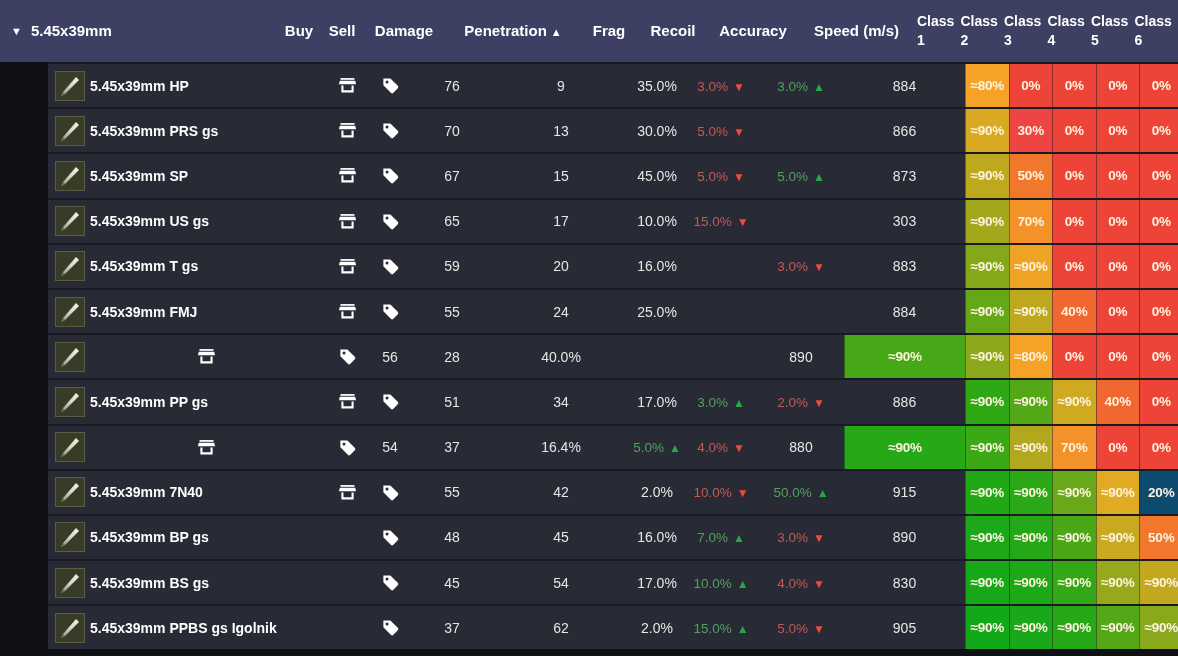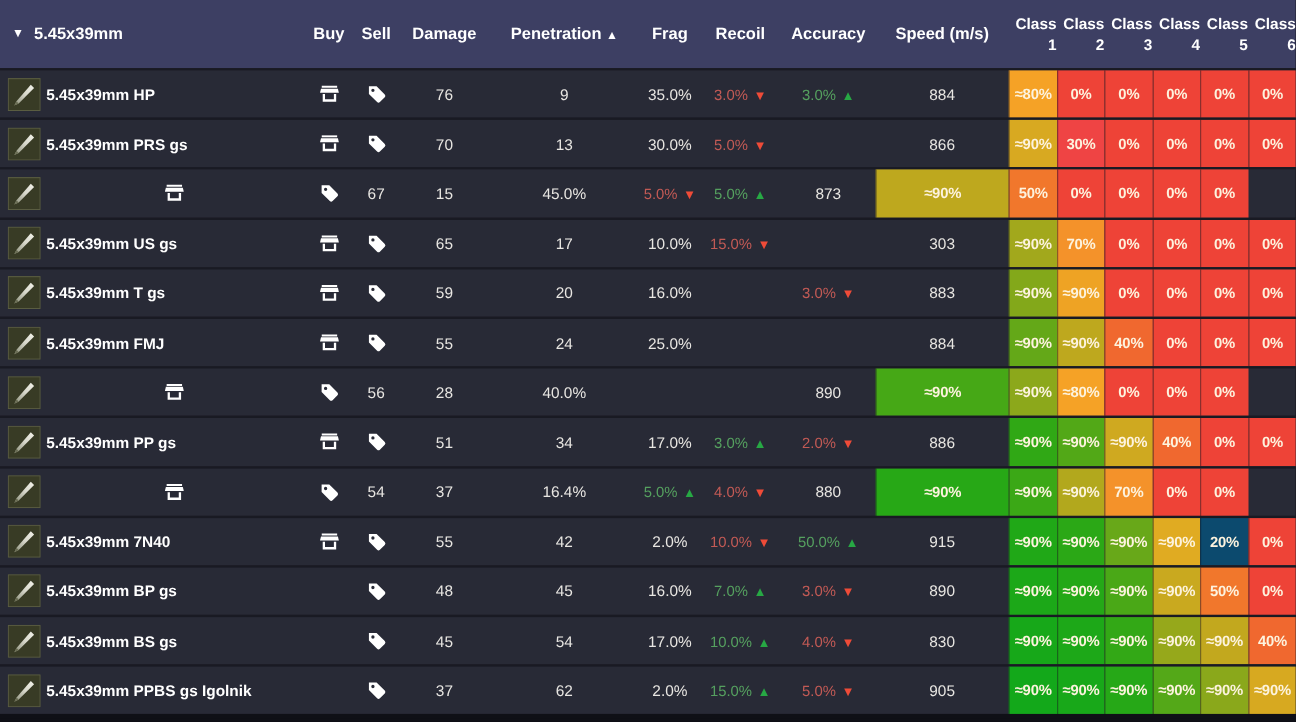--- a/index.html
+++ b/index.html
@@ -17,24 +17,24 @@
     background:#3d3f63;
     color:#ffffff;
     font-weight:bold;
     font-size:15px;
   }
   .th { text-align:center; line-height:1.15; }
   .th-title { display:flex; align-items:center; gap:9px; padding-left:11px; text-align:left; cursor:pointer; }
   .caret { font-size:11px; }
   .sort-arrow { font-size:11px; margin-left:4px; }
   .th-class { font-size:14px; line-height:1.35; }
-  .th-class div { text-align:right; }
+  .th-class div { text-align:left; }
 
   
-  .tbody { display:flex; flex-direction:column; flex:1 1 auto; }
+  .tbody { display:flex; flex-direction:column; flex:1 1 auto;padding-left:48px; }
   .row {
     flex:0 0 45.2px;
     display:grid;
     grid-template-columns:38px 240px 42px 44px 80px 138px 54px 74px 86px 121px repeat(6,43.5px);
     align-items:center;
     background:#282a36;
     border-top:2px solid #191a23;
     color:#e8e6e2;
     font-size:14px;
   }
@@ -210,20 +210,21 @@
             <stop offset="0" stop-color="#8a8d78"></stop>
                 <stop offset="0.55" stop-color="#d8d8cc"></stop>
                 <stop offset="1" stop-color="#f2f2ea"></stop>
           </linearGradient>
         </defs>
         <rect x="0.5" y="0.5" width="29" height="29" fill="#383b25" stroke="#5a5d41"></rect>
         <polygon points="6,25 8,21 21,6 24,9 10,23" fill="url(#bg)"></polygon>
         <polygon points="6,25 8,21 10,23" fill="#6b6e55"></polygon>
       </svg>
     </div>
+    <div class="cell cell-name">5.45x39mm SP</div>
     <div class="cell trade" data-show="true">
       <svg width="21" height="21" viewBox="0 0 24 24" fill="#ffffff">
         <path d="M4 3.5h16v2H4z"></path>
         <path d="M3.2 6.5h17.6l1 4.2H2.2z"></path>
         <path d="M5 12h2.4v5.5h9.2V12H19v8H5z"></path>
       </svg>
     </div>
     <div class="cell trade" data-show="true">
       <svg width="19" height="19" viewBox="0 0 24 24">
         <path fill="#ffffff" fill-rule="evenodd" d="M3 3h8.8L21.2 12.4a2.3 2.3 0 0 1 0 3.2l-5.6 5.6a2.3 2.3 0 0 1-3.2 0L3 11.8zm4.6 2.8a1.9 1.9 0 1 0 0 3.8 1.9 1.9 0 0 0 0-3.8z"></path>

